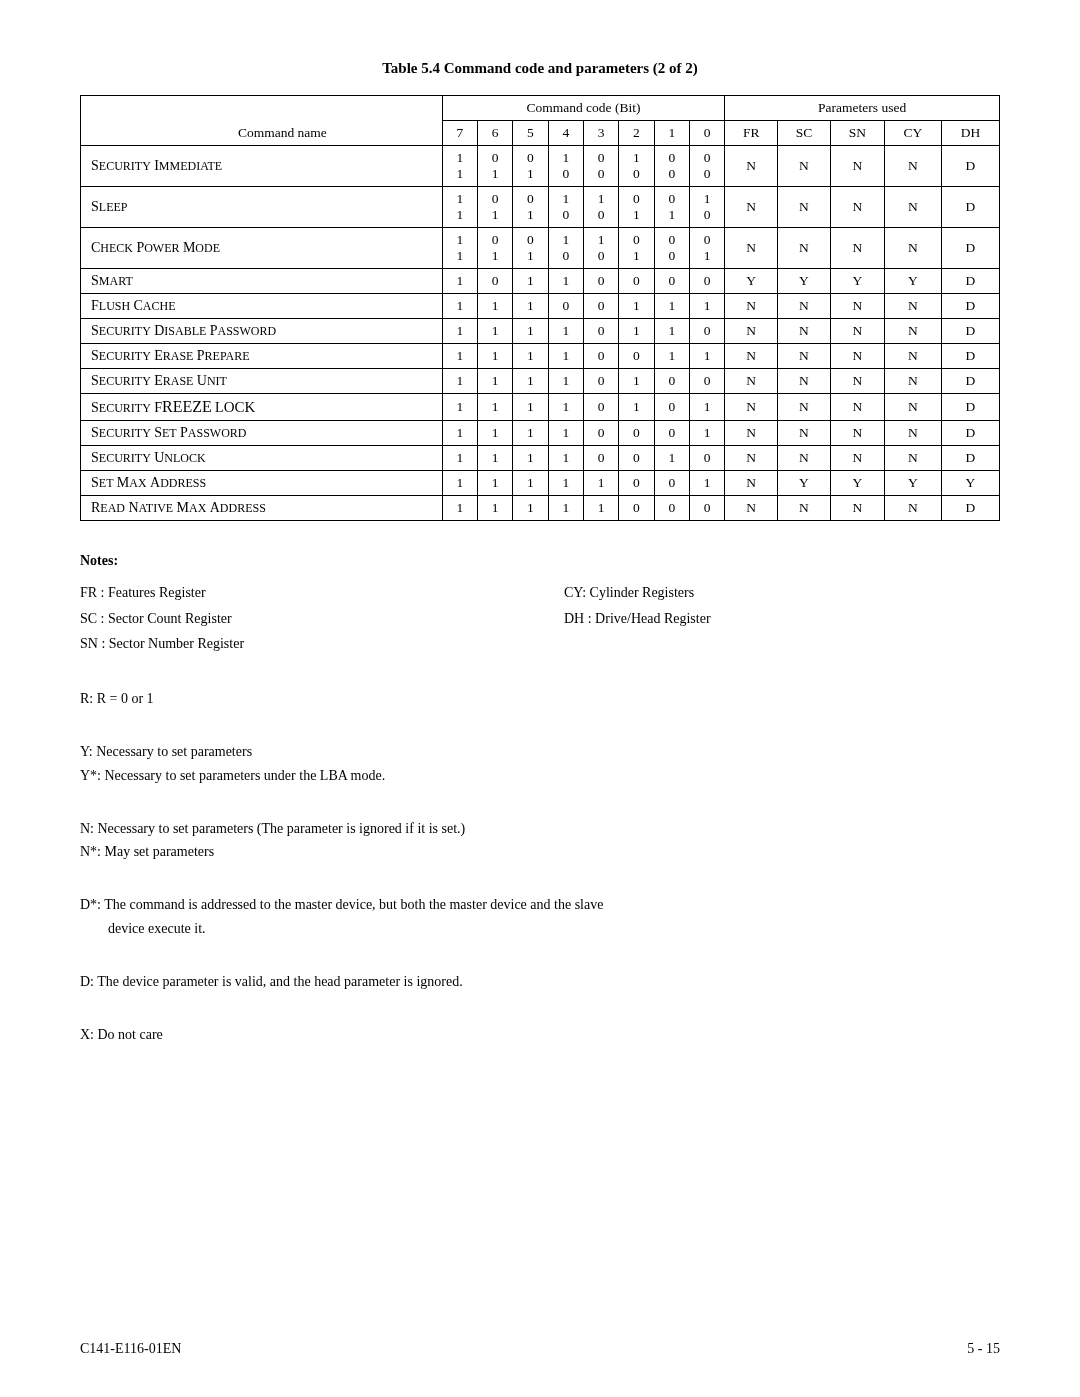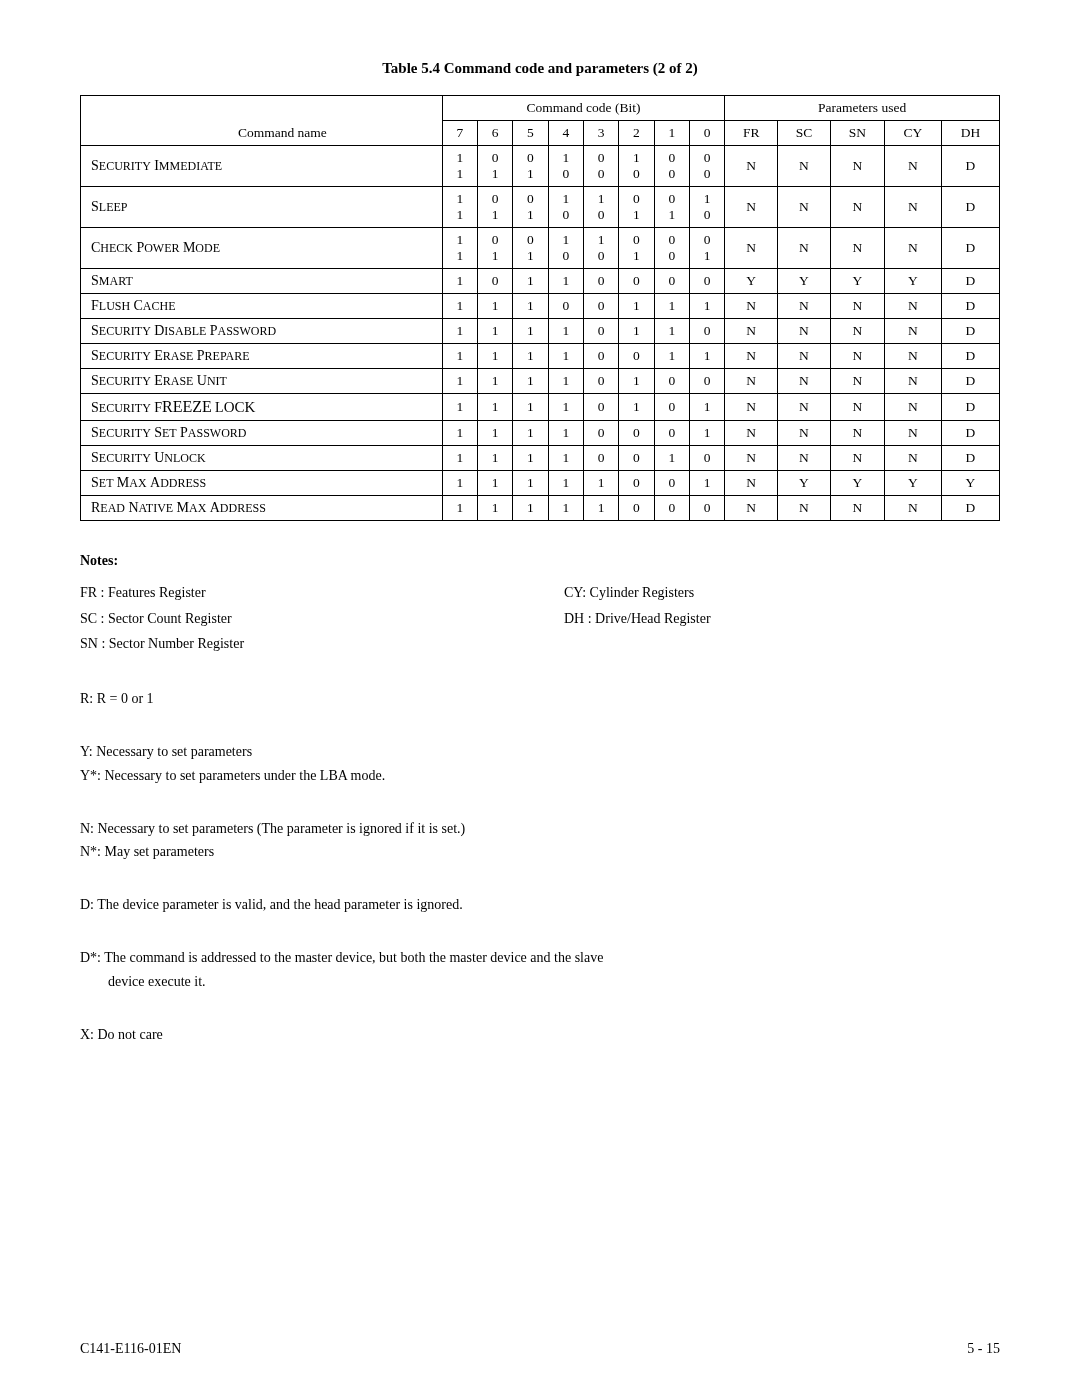--- a/index.html
+++ b/index.html
@@ -337,24 +337,24 @@
   </div>
   <div class="notes-block">
     <div>Y:  Necessary to set parameters</div>
     <div>Y*: Necessary to set parameters under the LBA mode.</div>
   </div>
   <div class="notes-block">
     <div>N:  Necessary to set parameters (The parameter is ignored if it is set.)</div>
     <div>N*: May set parameters</div>
   </div>
   <div class="notes-block">
+    <div>D*: The command is addressed to the master device, but both the master device and the slave<br>&nbsp;&nbsp;&nbsp;&nbsp;&nbsp;&nbsp;&nbsp;&nbsp;device execute it.</div>
+  </div>
+  <div class="notes-block">
     <div>D:  The device parameter is valid, and the head parameter is ignored.</div>
-  </div>
-  <div class="notes-block">
-    <div>D*: The command is addressed to the master device, but both the master device and the slave<br>&nbsp;&nbsp;&nbsp;&nbsp;&nbsp;&nbsp;&nbsp;&nbsp;device execute it.</div>
   </div>
   <div class="notes-block">
     <div>X:  Do not care</div>
   </div>
 </div>
 
 <div class="footer">
   <span>C141-E116-01EN</span>
   <span>5 - 15</span>
 </div>

